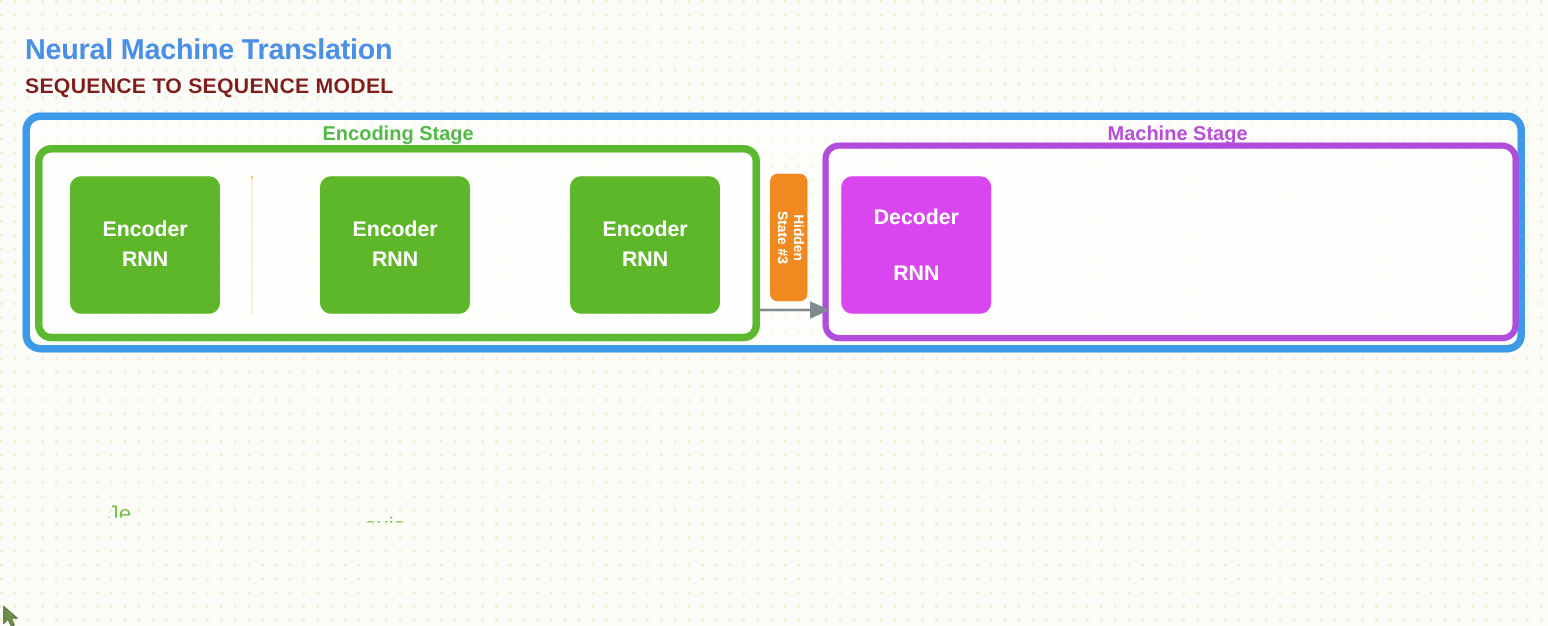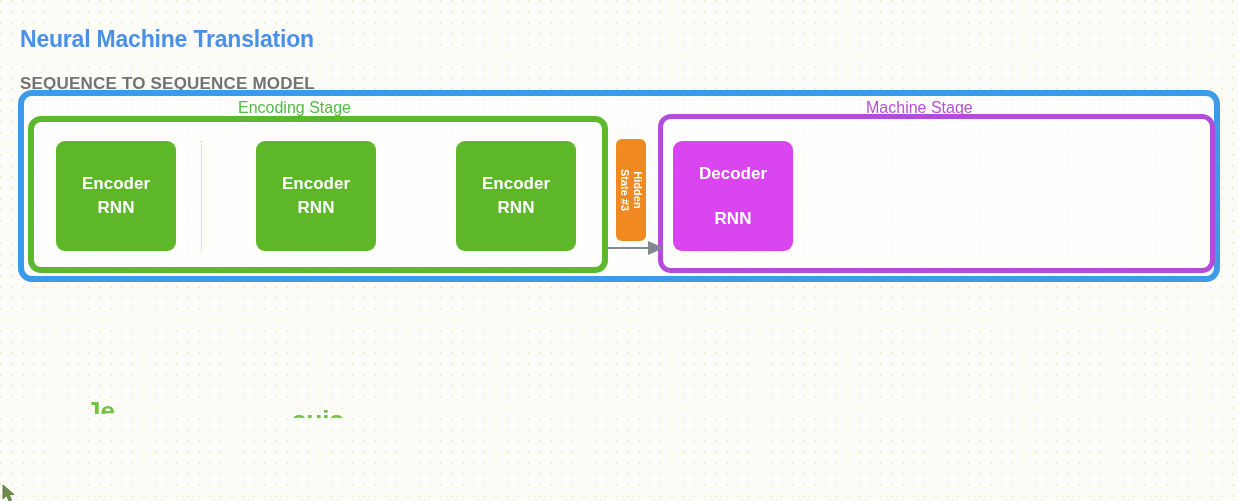--- a/index.html
+++ b/index.html
@@ -29,46 +29,47 @@
     font-size: 23px;
     font-weight: bold;
     color: #4a90e8;
     letter-spacing: -0.2px;
     line-height: 36px;
     white-space: nowrap;
   }
   #subtitle {
     font-size: 17px;
     font-weight: bold;
-    color: #737373;
+    color: #7f1d1d;
     letter-spacing: 0.2px;
     line-height: 22px;
-    margin-top: 16px;
+    margin-top: 1px;
     white-space: nowrap;
   }
 
   
   #outer-frame {
     position: absolute;
     left: 18px;
     top: 90px;
     width: 1202px;
     height: 192px;
     box-sizing: border-box;
     border: 6px solid #3d9ae8;
     border-radius: 14px;
     background: rgba(255,255,255,0.45);
   }
 
   
   .stage-label {
     position: absolute;
     font-size: 16px;
-    font-weight: normal;
-    white-space: nowrap;
+    font-weight: bold;
+    white-space: nowrap;
+    margin-left: 20px;
   }
   #encoding-stage-label {
     left: 238px;
     top: 99px;
     color: #54b948;
   }
   #decoding-stage-label {
     left: 866px;
     top: 99px;
     color: #b74fd8;
@@ -163,22 +164,22 @@
     left: 608px;
     top: 240px;
     width: 56px;
     height: 16px;
   }
 
   
   .faded-word {
     position: absolute;
     color: #5db728;
-    font-size: 26px;
-    font-weight: bold;
+    font-size: 18px;
+    font-weight: normal;
     height: 13px;
     overflow: hidden;
     line-height: 20px;
     opacity: 0.85;
   }
   #faded-word-1 { left: 86px; top: 401px; width: 60px; }
   #faded-word-2 { left: 292px; top: 410px; width: 60px; height: 8px; }
 
   
   #mouse-cursor {

